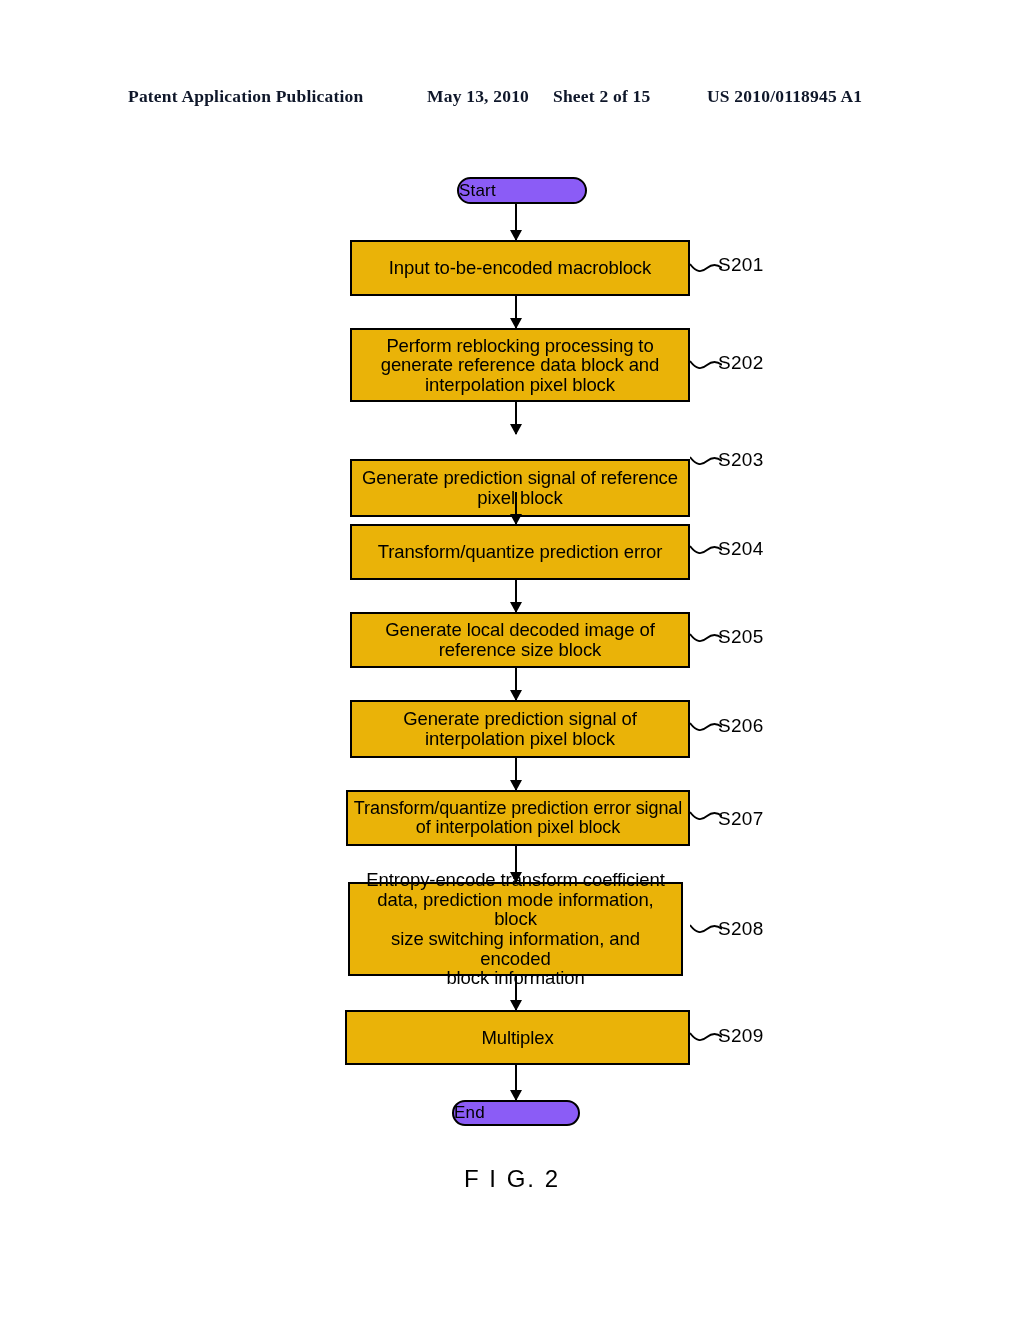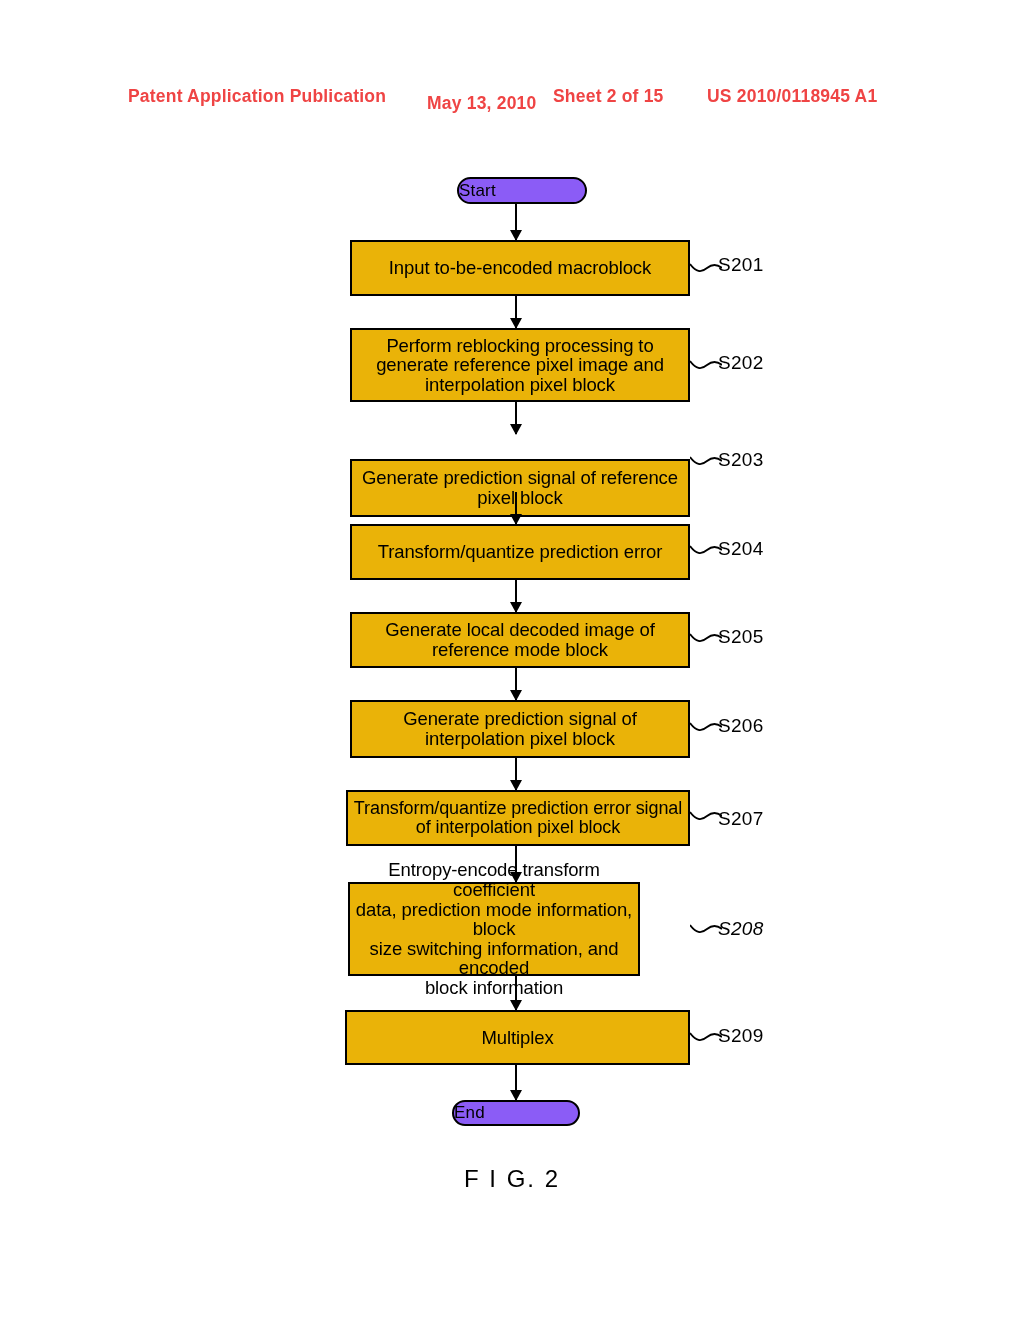--- a/index.html
+++ b/index.html
@@ -14,29 +14,29 @@
     background: #ffffff;
     overflow: hidden;
     font-family: "Liberation Sans", sans-serif;
     color: #000000;
   }
 
   
   .hdr {
     position: absolute;
     top: 86px;
-    font-family: Liberation Sans, sans-serif;
+    font-family: Liberation Serif, serif;
     font-weight: bold;
     font-size: 17.5px;
     letter-spacing: 0.2px;
     white-space: nowrap;
-    color: #ef4444;
+    color: #0f172a;
   }
   #hdr-pub   { left: 128px; }
-  #hdr-date  { left: 427px; margin-top: 7px; }
+  #hdr-date  { left: 427px; }
   #hdr-sheet { left: 553px; }
   #hdr-num   { left: 707px; }
 
   
   .node {
     position: absolute;
     box-sizing: border-box;
     border: 2.4px solid #000;
     background: #eab308;
     display: flex;
@@ -134,21 +134,21 @@
   <svg class="squiggle" style="left:690px; top:260px;" viewBox="0 0 32 16">
     <path d="M0,4 C6,12 11,13 17,8 C22,4 27,4 32,8" fill="none" stroke="#000" stroke-width="1.8"></path>
   </svg>
   <div class="steplabel" style="left:718px; top:254px;">S201</div>
 
   <div class="arrow" style="top:296px; height:32px;"></div>
 
   <div class="node" style="left:350px; top:328px; width:340px; height:74px;">
     <span class="txt">
       <span>Perform reblocking processing to</span>
-      <span>generate reference pixel image and</span>
+      <span>generate reference data block and</span>
       <span>interpolation pixel block</span>
     </span>
   </div>
   <svg class="squiggle" style="left:690px; top:357px;" viewBox="0 0 32 16">
     <path d="M0,4 C6,12 11,13 17,8 C22,4 27,4 32,8" fill="none" stroke="#000" stroke-width="1.8"></path>
   </svg>
   <div class="steplabel" style="left:718px; top:352px;">S202</div>
 
   <div class="arrow" style="top:402px; height:32px;"></div>
 
@@ -173,21 +173,21 @@
   <svg class="squiggle" style="left:690px; top:542px;" viewBox="0 0 32 16">
     <path d="M0,4 C6,12 11,13 17,8 C22,4 27,4 32,8" fill="none" stroke="#000" stroke-width="1.8"></path>
   </svg>
   <div class="steplabel" style="left:718px; top:538px;">S204</div>
 
   <div class="arrow" style="top:580px; height:32px;"></div>
 
   <div class="node" style="left:350px; top:612px; width:340px; height:56px;">
     <span class="txt">
       <span>Generate local decoded image of</span>
-      <span>reference mode block</span>
+      <span>reference size block</span>
     </span>
   </div>
   <svg class="squiggle" style="left:690px; top:630px;" viewBox="0 0 32 16">
     <path d="M0,4 C6,12 11,13 17,8 C22,4 27,4 32,8" fill="none" stroke="#000" stroke-width="1.8"></path>
   </svg>
   <div class="steplabel" style="left:718px; top:626px;">S205</div>
 
   <div class="arrow" style="top:668px; height:32px;"></div>
 
   <div class="node" style="left:350px; top:700px; width:340px; height:58px;">
@@ -209,32 +209,32 @@
       <span>of interpolation pixel block</span>
     </span>
   </div>
   <svg class="squiggle" style="left:690px; top:808px;" viewBox="0 0 32 16">
     <path d="M0,4 C6,12 11,13 17,8 C22,4 27,4 32,8" fill="none" stroke="#000" stroke-width="1.8"></path>
   </svg>
   <div class="steplabel" style="left:718px; top:808px;">S207</div>
 
   <div class="arrow" style="top:846px; height:36px;"></div>
 
-  <div class="node" style="left:348px; top:882px; width:292px; height:94px;">
+  <div class="node" style="left:348px; top:882px; width:335px; height:94px;">
     <span class="txt">
       <span>Entropy-encode transform coefficient</span>
       <span>data, prediction mode information, block</span>
       <span>size switching information, and encoded</span>
       <span>block information</span>
     </span>
   </div>
   <svg class="squiggle" style="left:690px; top:921px;" viewBox="0 0 32 16">
     <path d="M0,4 C6,12 11,13 17,8 C22,4 27,4 32,8" fill="none" stroke="#000" stroke-width="1.8"></path>
   </svg>
-  <div class="steplabel" style="left:718px; top:918px;font-style:italic;">S208</div>
+  <div class="steplabel" style="left:718px; top:918px;">S208</div>
 
   <div class="arrow" style="top:976px; height:34px;"></div>
 
   <div class="node" style="left:345px; top:1010px; width:345px; height:55px;">
     <span class="txt">
       <span>Multiplex</span>
     </span>
   </div>
   <svg class="squiggle" style="left:690px; top:1029px;" viewBox="0 0 32 16">
     <path d="M0,4 C6,12 11,13 17,8 C22,4 27,4 32,8" fill="none" stroke="#000" stroke-width="1.8"></path>

